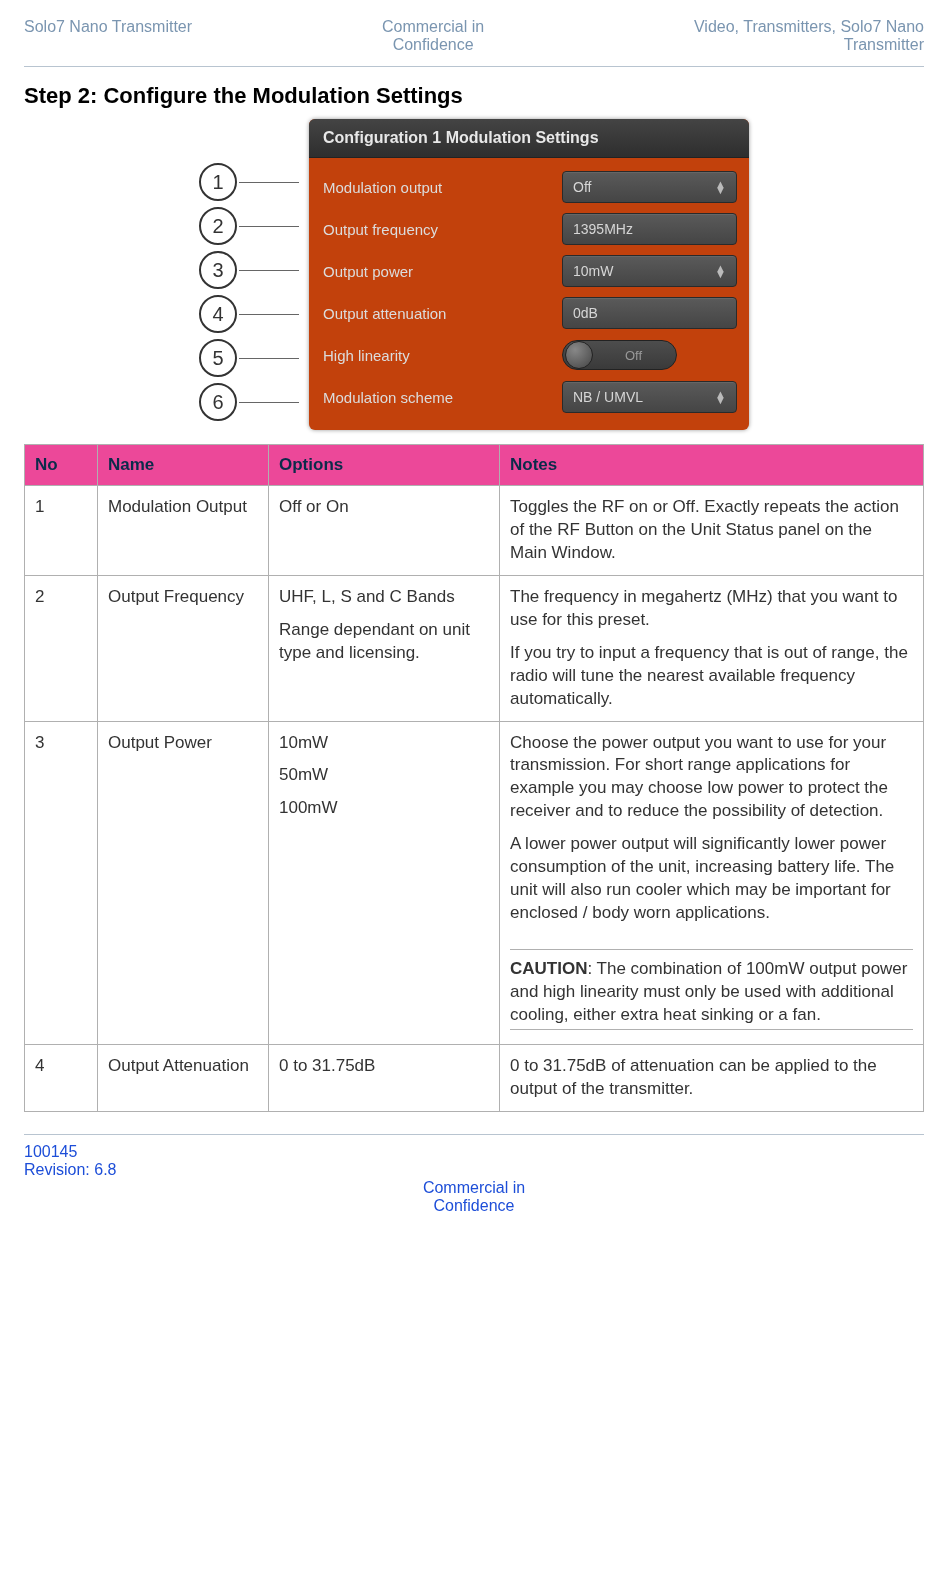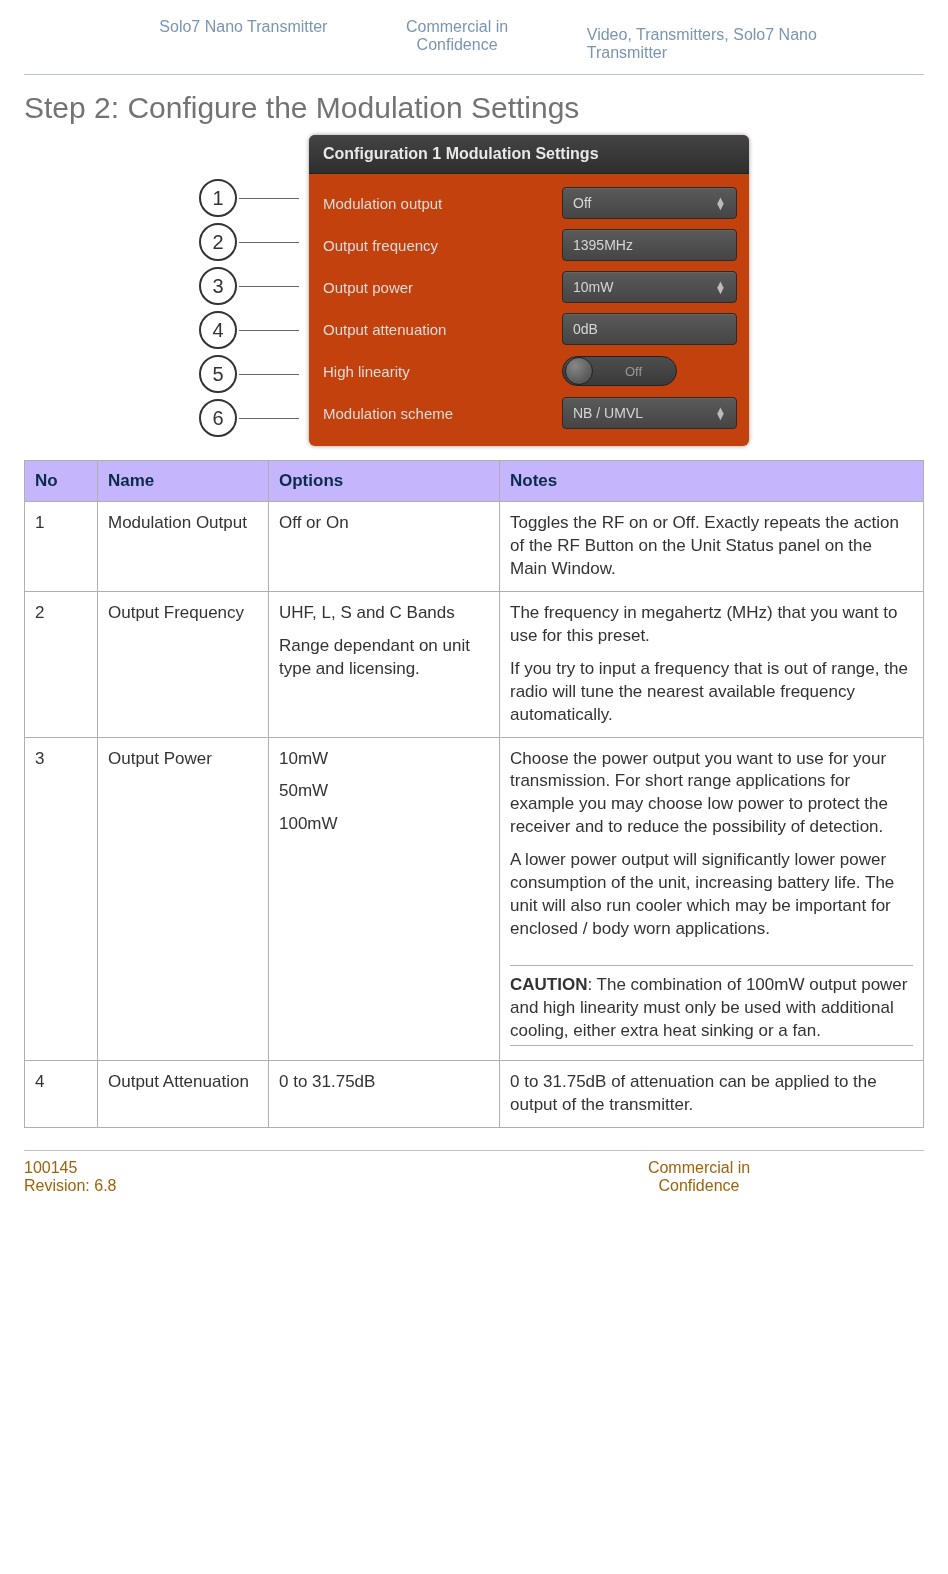--- a/index.html
+++ b/index.html
@@ -12,37 +12,37 @@
     box-sizing: border-box;
     background: #fff;
   }
   .header {
     display: flex;
     justify-content: space-between;
     color: #7a95b0;
     font-size: 16px;
     padding-bottom: 8px;
   }
-  .header .left { text-align: right; flex: 1; margin-left: 44px; }
+  .header .left { text-align: left; flex: 1; }
   .header .center { text-align: center; flex: 1; }
-  .header .right { text-align: left; flex: 1.3; margin-top: 8px; }
+  .header .right { text-align: right; flex: 1.3; }
   hr.hr-top {
     border: none;
     border-top: 1px solid #b8c4d0;
     margin: 4px 0 16px 0;
   }
   hr.hr-bottom {
     border: none;
     border-top: 1px solid #b8c4d0;
     margin: 22px 0 6px 0;
   }
   h2.step-title {
-    color: #737373;
-    font-weight: normal;
-    font-size: 30px;
+    color: #000000;
+    font-weight: bold;
+    font-size: 22px;
     margin: 8px 0 10px 0;
   }
   .figure {
     display: flex;
     justify-content: center;
     margin: 0 0 14px 0;
   }
   .figure-inner {
     display: flex;
     align-items: flex-start;
@@ -154,21 +154,21 @@
     color: #999;
     font-size: 13px;
   }
 
   table.options {
     border-collapse: collapse;
     width: 100%;
     table-layout: fixed;
   }
   table.options th {
-    background: #c4b5fd;
+    background: #ec4899;
     color: #0b2b4a;
     font-weight: bold;
     text-align: left;
     padding: 10px 10px;
     border: 1px solid #b0b0b0;
     font-size: 17px;
   }
   table.options th.no { width: 52px; }
   table.options th.name { width: 150px; }
   table.options th.opts { width: 210px; }
@@ -181,23 +181,24 @@
   }
   table.options td p { margin: 0 0 10px 0; }
   table.options td p:last-child { margin-bottom: 0; }
   .caution strong { font-weight: bold; text-align: right; }
   .inner-top { border-top: 1px solid #b0b0b0; padding-top: 8px; margin-top: 2px; }
   .inner-bottom-gap { height: 6px; }
 
   .footer {
     display: flex;
     justify-content: flex-start;
-    color: #a16207;
+    color: #1d4ed8;
     font-size: 16px;
     padding-top: 2px;
+    flex-direction: column;
   }
   .footer .left { text-align: left; flex: 1; }
   .footer .center { text-align: center; flex: 1; }
   .footer .right { text-align: right; flex: 1; }
 </style>
 </head>
 <body>
 
 <div class="header">
   <div class="left">Solo7 Nano Transmitter</div>

